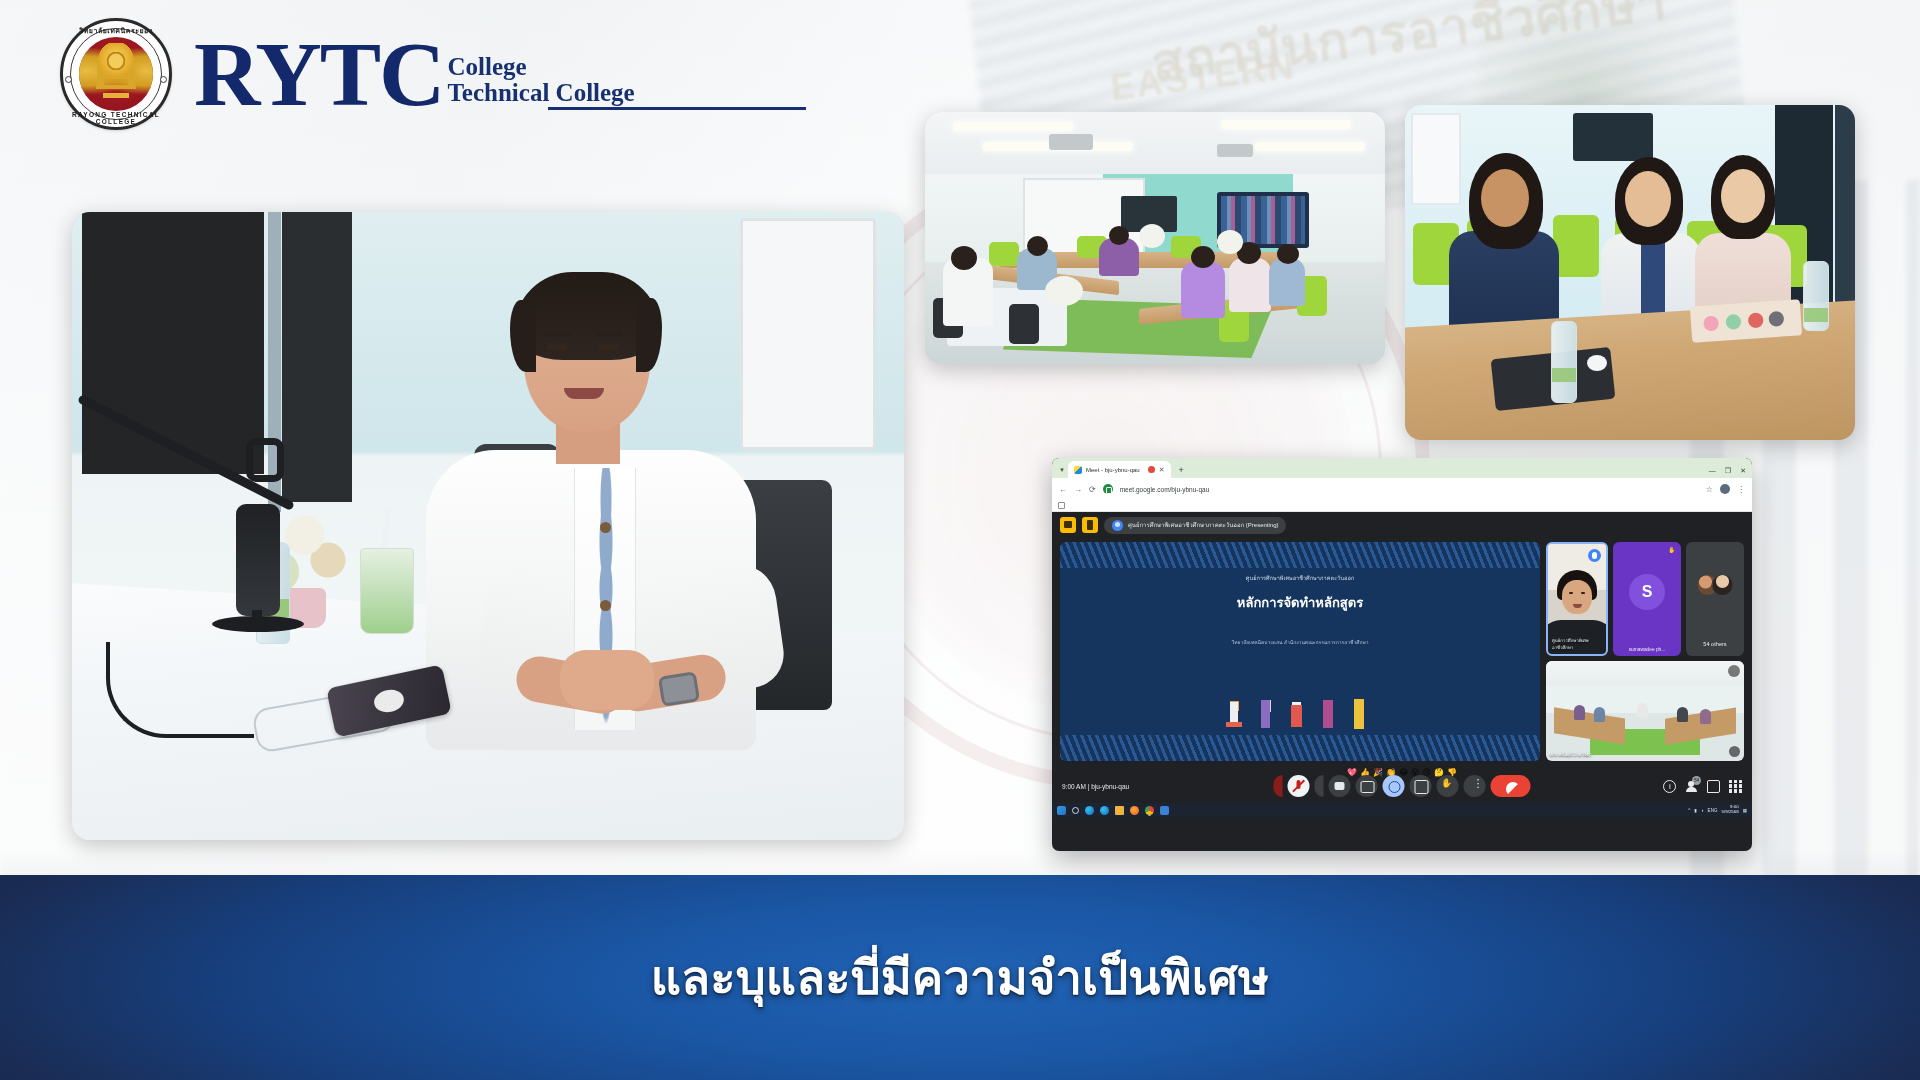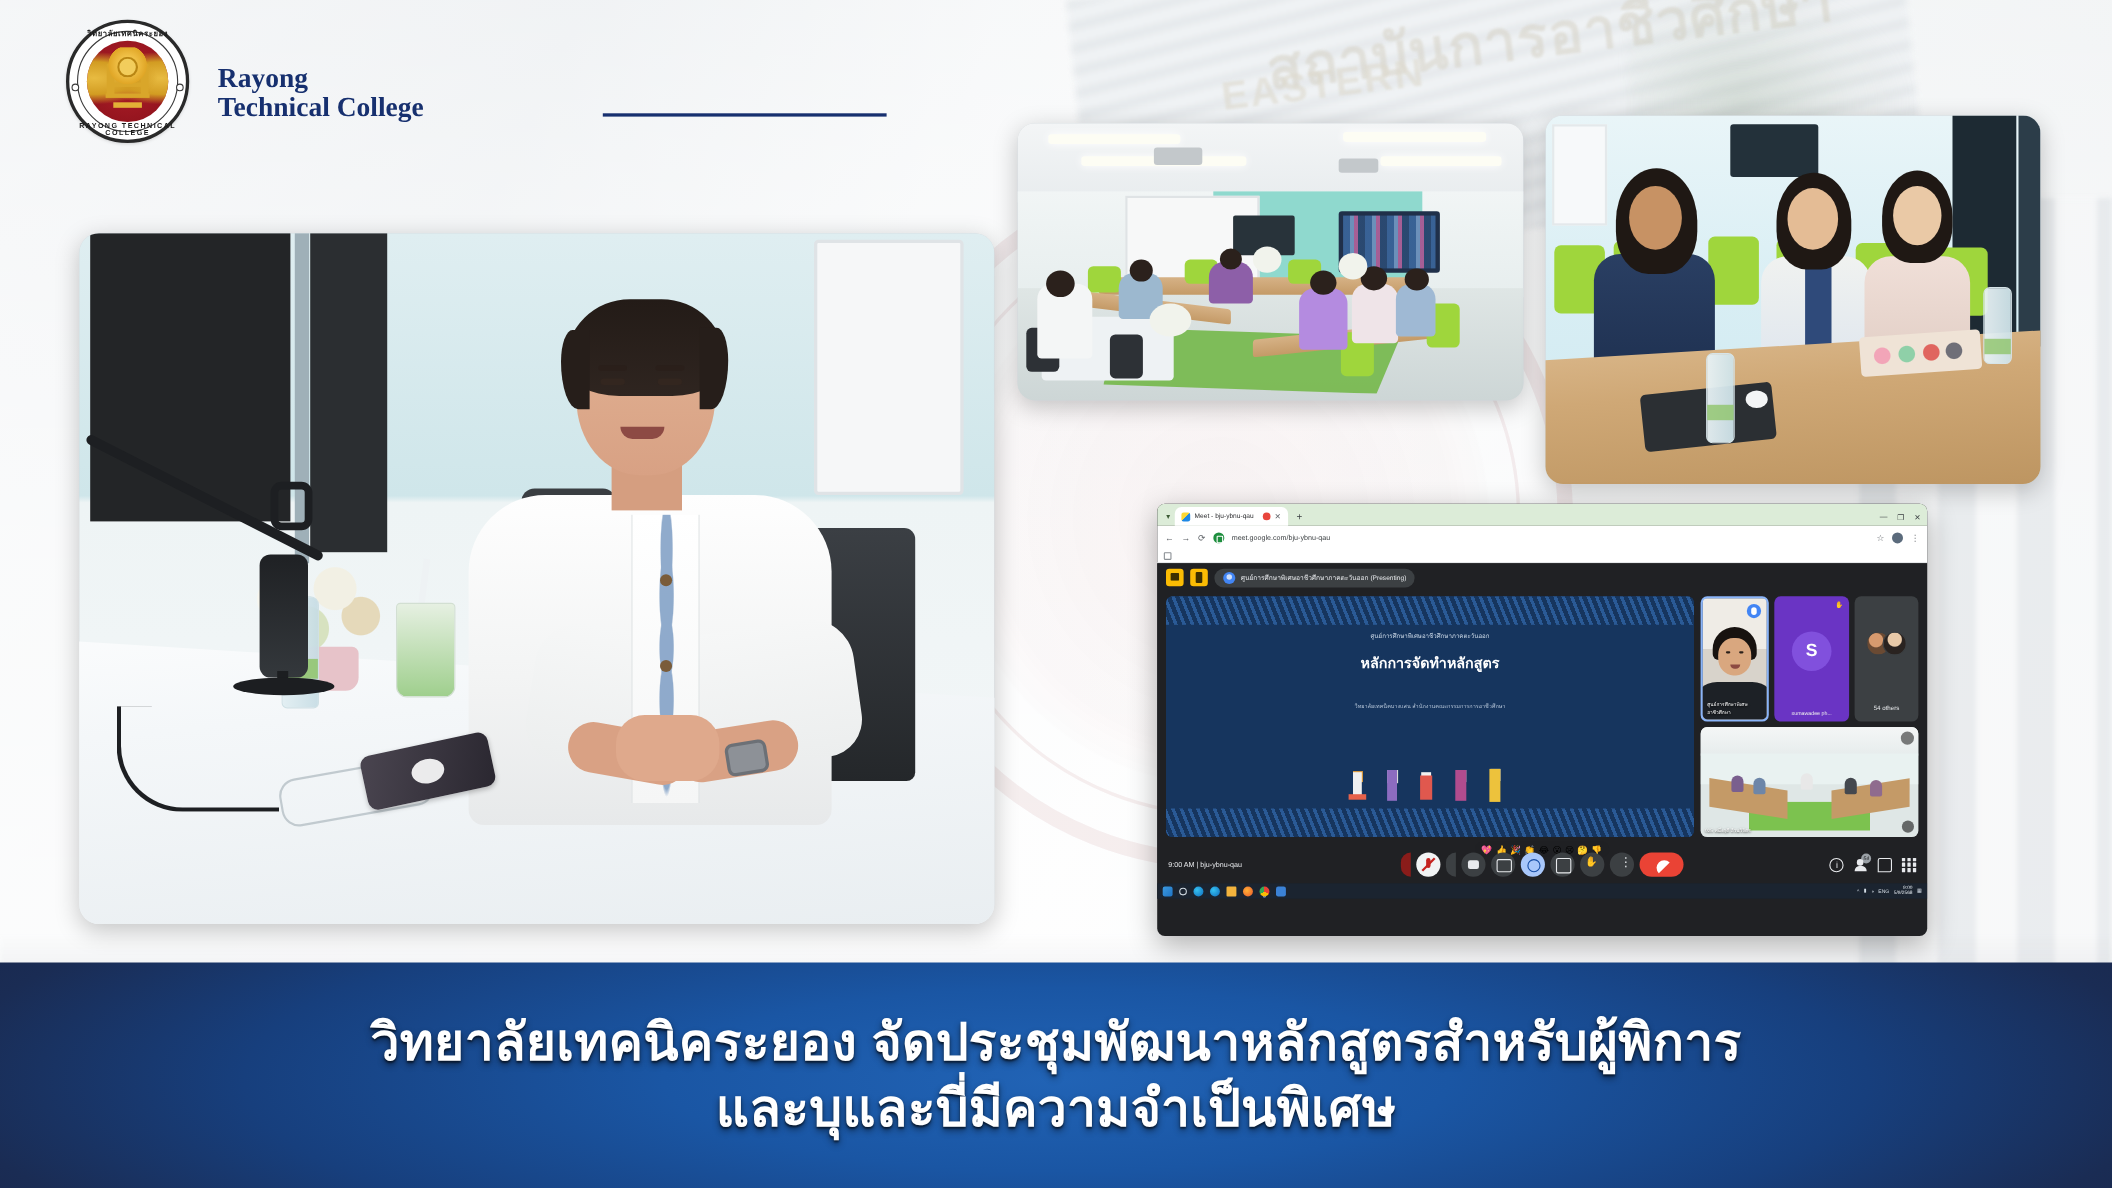--- a/index.html
+++ b/index.html
@@ -451,22 +451,23 @@
     <div class="en-bot">RAYONG  TECHNICAL  COLLEGE</div>
     <div class="dot-l"></div>
     <div class="dot-r"></div>
     <div class="disc">
       <div class="gold-wings"></div>
       <div class="gold-throne"></div>
       <div class="wheel"></div>
     </div>
   </div>
   <div class="wordmark">
+    <div class="rytc">RYTC</div>
     <div class="subname">
-      <div>Rayong</div>
+      <div>College</div>
       <div>Technical College</div>
     </div>
     <div class="subname-rule"></div>
   </div>
 </div>
 
 <div class="photo p-hero">
   <div class="hero-wall"></div>
   <div class="hero-dark-panel"></div>
   <div class="hero-dark-panel2"></div>
@@ -781,15 +782,14 @@
           <div>5/9/2568</div>
         </span>
         <span>▦</span>
       </span>
     </div>
 
   </div>
 </div>
 
 <div class="banner">
-  <div class="banner-line">วิทยาลัยเทคนิคระยอง จัดประชุมพัฒนาหลักสูตรสำหรับผู้พิการ</div>
   <div class="banner-line">และบุและบี่มีความจำเป็นพิเศษ</div>
 </div>
 
 </body></html>

